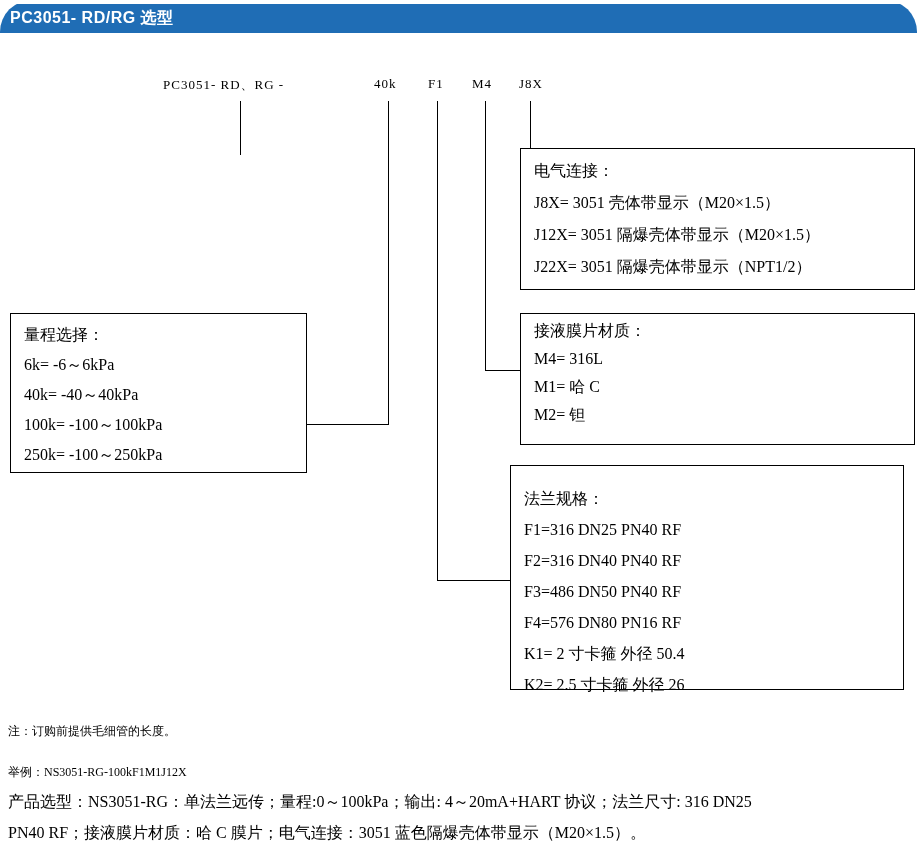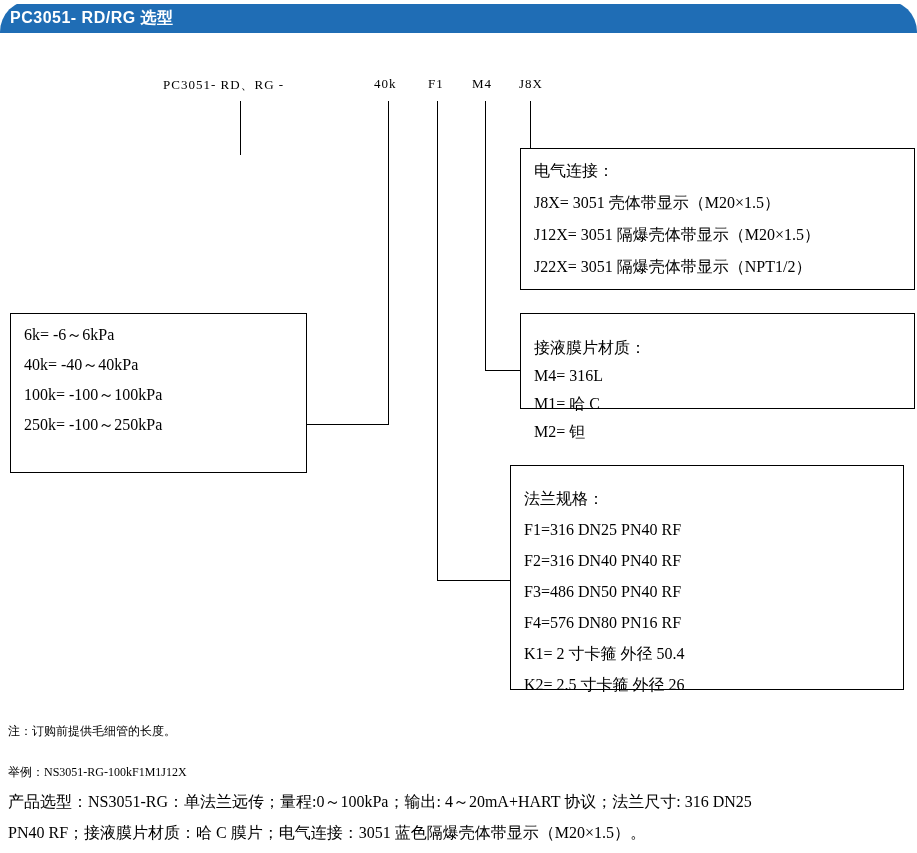--- a/index.html
+++ b/index.html
@@ -42,34 +42,35 @@
   <div class="vline" style="left:388px;top:101px;width:1px;height:324px"></div>
   <div class="hline" style="left:307px;top:424px;width:81px;height:1px"></div>
   <div class="vline" style="left:437px;top:101px;width:1px;height:480px"></div>
   <div class="hline" style="left:437px;top:580px;width:83px;height:1px"></div>
   <div class="vline" style="left:485px;top:101px;width:1px;height:269px"></div>
   <div class="hline" style="left:485px;top:370px;width:35px;height:1px"></div>
   <div class="vline" style="left:530px;top:101px;width:1px;height:47px"></div>
 
 
   <div class="box" style="left:10px;top:313px;width:297px;height:160px;--lh:30px">
+    <div>量程选择：</div>
     <div>6k= -6～6kPa</div>
     <div>40k= -40～40kPa</div>
     <div>100k= -100～100kPa</div>
     <div>250k= -100～250kPa</div>
   </div>
 
   <div class="box" style="left:520px;top:148px;width:395px;height:142px;--lh:32px">
     <div>电气连接：</div>
     <div>J8X= 3051 壳体带显示（M20×1.5）</div>
     <div>J12X= 3051 隔爆壳体带显示（M20×1.5）</div>
     <div>J22X= 3051 隔爆壳体带显示（NPT1/2）</div>
   </div>
 
-  <div class="box" style="left:520px;top:313px;width:395px;height:96px;--lh:28px;padding-top:20px">
+  <div class="box" style="left:520px;top:313px;width:395px;height:132px;--lh:28px;padding-top:3px">
     <div>接液膜片材质：</div>
     <div>M4= 316L</div>
     <div>M1= 哈 C</div>
     <div>M2= 钽</div>
   </div>
 
   <div class="box" style="left:510px;top:465px;width:394px;height:225px;--lh:31px;padding-top:17px">
     <div>法兰规格：</div>
     <div>F1=316 DN25 PN40 RF</div>
     <div>F2=316 DN40 PN40 RF</div>

